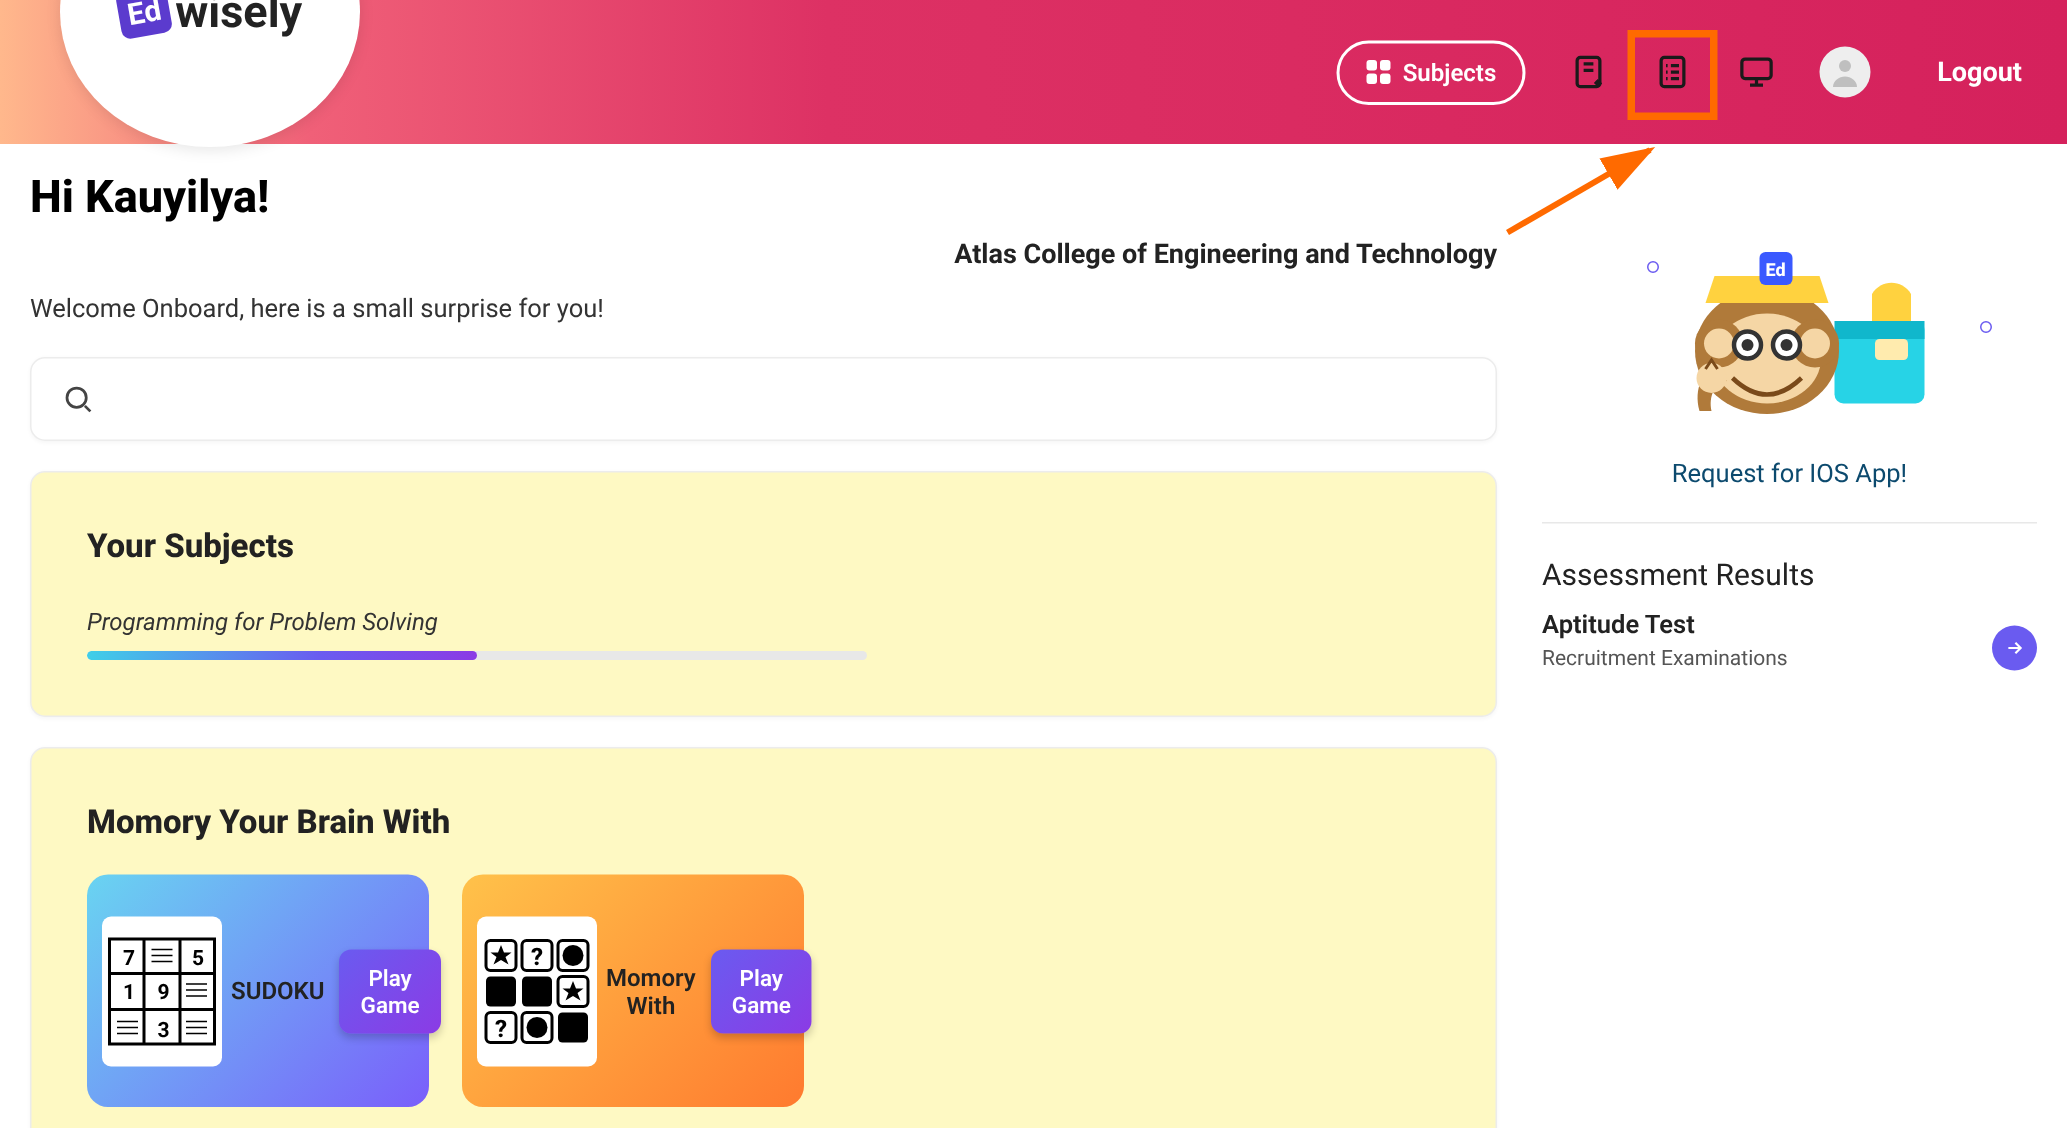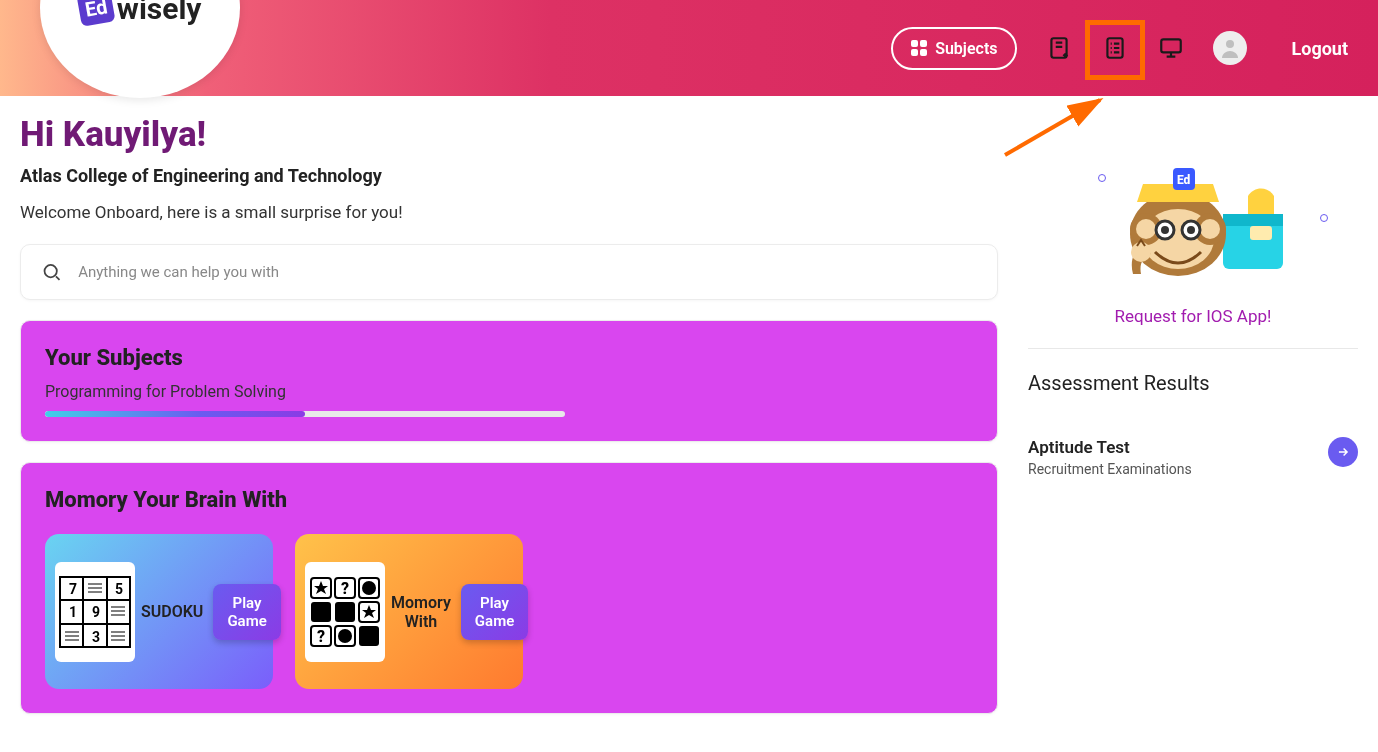--- a/index.html
+++ b/index.html
@@ -21,57 +21,57 @@
 .avatar svg { fill:#bfbfbf; }
 .logout { color:#fff; font-weight:700; font-size:18px; margin-left:28px; cursor:pointer;padding-left:16px; }
 
 
 .annot-arrow { position:absolute; top:95px; left:1000px; pointer-events:none; }
 
 
 .main { display:flex; padding:8px 20px 20px 20px; gap:30px; position:relative; }
 .left { flex:1; }
 
-.greet { font-size:35px; font-weight:800; color:#701a75; margin-top:10px; }
-.college { font-size:18px; font-weight:700; color:#222; margin-top:10px; }
+.greet { font-size:30px; font-weight:800; color:#000000; margin-top:10px; }
+.college { font-size:18px; font-weight:700; color:#222; margin-top:10px;text-align:right; }
 .welcome { font-size:17px; color:#333; margin-top:16px; }
 
 .search { margin-top:22px; background:#fff; border:1px solid #ececec; border-radius:10px; padding:16px 20px; display:flex; align-items:center; gap:16px; box-shadow:0 1px 3px rgba(0,0,0,.04); }
 .search input { border:none; outline:none; font-size:15px; color:#666; width:100%; }
 .search input::placeholder { color:#888; }
 
-.card { margin-top:20px; background:#d946ef; border:1px solid #ececec; border-radius:10px; padding:24px; box-shadow:0 1px 3px rgba(0,0,0,.04); }
+.card { margin-top:20px; background:#fef9c3; border:1px solid #ececec; border-radius:10px; padding:37px; box-shadow:0 1px 3px rgba(0,0,0,.04); }
 .card h2 { font-size:22px; font-weight:800; color:#222; }
 
-.subj { margin-top:12px; }
+.subj { margin-top:28px;font-style:italic; }
 .subj-name { font-size:16px; color:#333; margin-bottom:10px; }
 .prog-track { height:6px; background:#e8e8e8; width:520px; border-radius:3px; overflow:hidden; position:relative; }
 .prog-fill { height:100%; width:50%; background:linear-gradient(90deg,#40cfe8 0%, #6a5bf0 60%, #8b3be5 100%); border-radius:3px; }
 
 .games { margin-top:22px; display:flex; gap:22px; }
 .game { width:228px; height:155px; border-radius:14px; padding:10px; display:flex; align-items:center; gap:6px; }
 .g1 { background:linear-gradient(135deg,#69d4f1,#7a5efb); }
 .g2 { background:linear-gradient(135deg,#ffc24a,#ff7a2f); }
 .game-img { width:110px; height:100px; background:#fff; border-radius:6px; display:flex; align-items:center; justify-content:center; }
 .game-right { flex:1; display:flex; flex-direction:row; align-items:center; gap:10px; }
 .game-title { color:#222; font-size:16px; font-weight:600; text-align:center; background:rgba(255,255,255,0); }
 .g1 .game-title { color:#222; }
 .play-btn { background:linear-gradient(135deg,#6a5bf0,#8b3be5); color:#fff; border:none; padding:10px 14px; border-radius:8px; font-size:15px; font-weight:600; cursor:pointer; box-shadow:0 3px 6px rgba(0,0,0,.2); }
 
 
 .side { width:330px; padding-top:10px; position:relative; }
 .monkey-wrap { height:190px; display:flex; align-items:center; justify-content:center; position:relative; }
 .bubble { width:8px; height:8px; border:1.5px solid #6a5bf0; border-radius:50%; position:absolute; }
 .bubble.b1 { left:70px; top:60px; }
 .bubble.b2 { right:30px; top:100px; }
-.ios-link { text-align:center; color:#a21caf; font-size:17px; margin-top:2px; cursor:pointer; }
+.ios-link { text-align:center; color:#0c4a6e; font-size:17px; margin-top:2px; cursor:pointer; }
 .divider { height:1px; background:#e8e8e8; margin:22px 0; }
 .ar-title { font-size:20px; font-weight:400; color:#222; }
 .ar-sub { font-size:14px; color:#555; margin-top:6px; }
-.ar-item { margin-top:42px; display:flex; align-items:flex-start; justify-content:space-between; }
+.ar-item { margin-top:12px; display:flex; align-items:flex-end; justify-content:space-between; }
 .ar-item-text .t { font-size:17px; color:#222; font-weight:600; }
 .ar-item-text .s { font-size:14px; color:#555; margin-top:4px; }
 .arrow-btn { width:30px; height:30px; background:#6a5bf0; border-radius:50%; display:flex; align-items:center; justify-content:center; cursor:pointer; }
 .arrow-btn svg { stroke:#fff; }
 </style>
 </head>
 <body>
 
 <div class="topbar">
   <div class="logo-wrap">
@@ -133,21 +133,20 @@
   <div class="left">
     <div class="greet">Hi Kauyilya!</div>
     <div class="college">Atlas College of Engineering and Technology</div>
     <div class="welcome">Welcome Onboard, here is a small surprise for you!</div>
 
     <div class="search">
       <svg width="22" height="22" viewBox="0 0 24 24" fill="none" stroke="#444" stroke-width="2">
           <circle cx="11" cy="11" r="7"></circle>
           <path d="M21 21l-4-4"></path>
         </svg>
-      <input type="text" placeholder="Anything we can help you with" style="">
     </div>
 
     <div class="card">
       <h2>Your Subjects</h2>
       <div class="subj">
         <div class="subj-name">Programming for Problem Solving</div>
         <div class="prog-track">
           <div class="prog-fill"></div>
         </div>
       </div>

